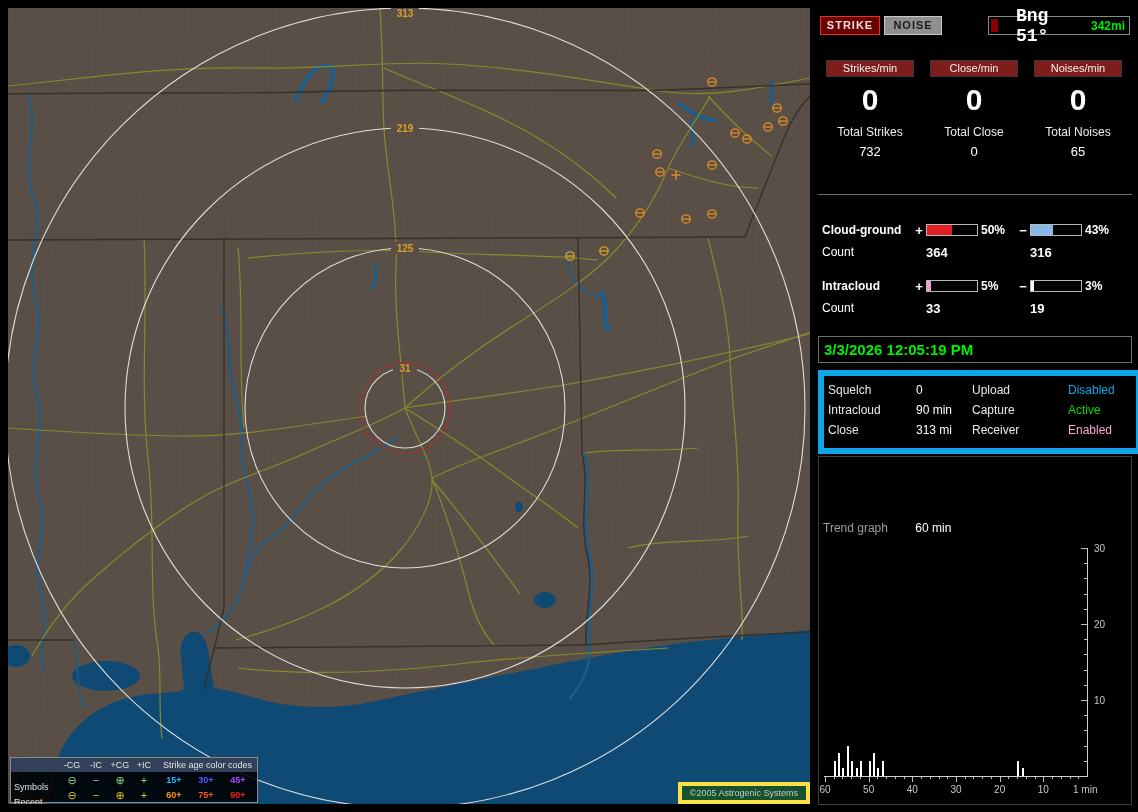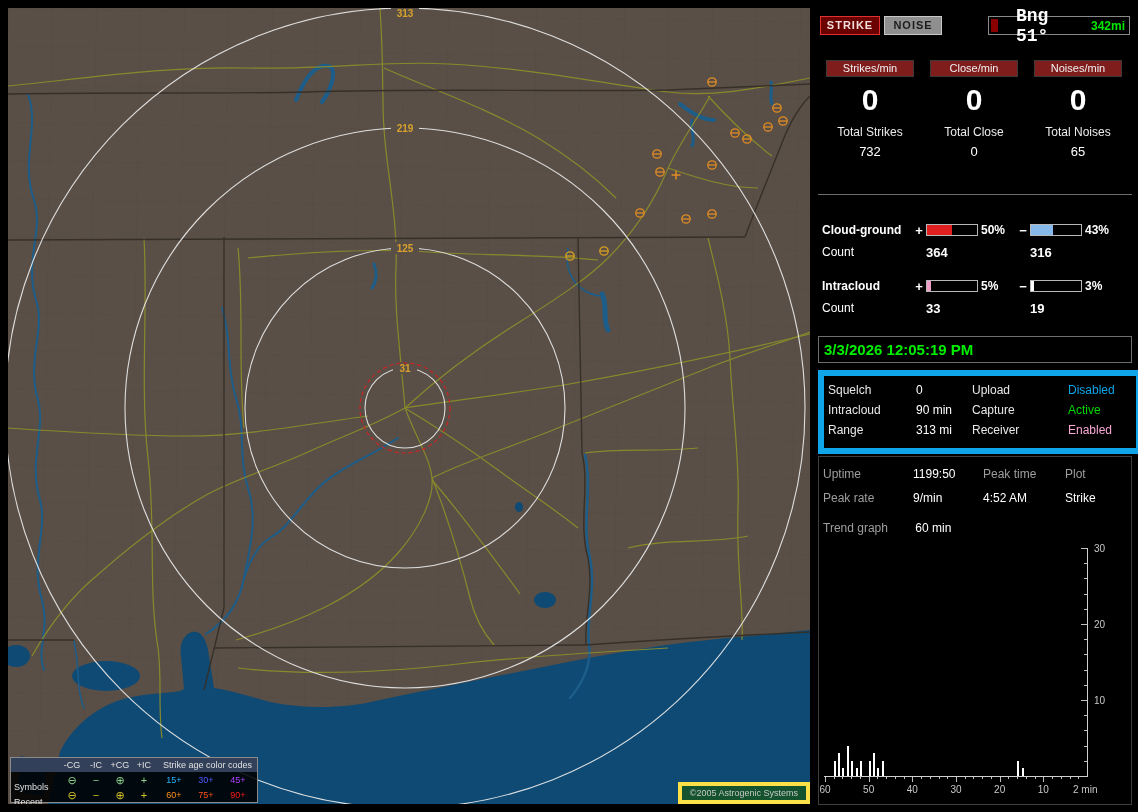--- a/index.html
+++ b/index.html
@@ -13,21 +13,21 @@
   #legend{position:absolute;left:2px;top:749px;width:246px;border:1px solid #8a8a8a;
           font-size:9px;color:#e0e0e0;background:rgba(0,0,0,0.88);}
   .lg-head{display:flex;align-items:center;height:14px;background:#32405a;}
   .lg-row{display:flex;align-items:center;height:15px;}
   .lg-name{width:46px;padding-left:3px;margin-top:44px;}
   .lg-colwrap{width:98px;display:flex;}
   .lg-col,.lg-sym{width:24px;text-align:center;display:inline-block;}
   .lg-sym{font-size:11px;line-height:14px;}
   .lg-agetitle{flex:1;text-align:center;}
   .lg-agewrap{flex:1;display:flex;}
-  .lg-age{width:32px;text-align:center;font-weight:normal;display:inline-block;}
+  .lg-age{width:32px;text-align:center;font-weight:bold;display:inline-block;}
   
   #copyright{position:absolute;right:0;bottom:0;background:#14532d;border:4px solid #fde047;
              color:#c8c8c8;font-size:9px;padding:2px 8px;}
   
   #sidebar{position:absolute;left:818px;top:8px;width:314px;height:796px;background:#000;color:#fff;}
   .btn-row{position:absolute;left:0;top:8px;width:314px;height:22px;}
   .btn{position:absolute;height:17px;line-height:17px;text-align:center;font-size:11px;
        font-weight:bold;letter-spacing:1px;cursor:default;}
   .btn.strike{left:2px;width:58px;background:#6a0000;border:1px solid #e03030;color:#f2dcdc;}
   .btn.noise{left:66px;width:56px;background:#8f8f8f;border:1px solid #c8c8c8;color:#1c1c1c;}
@@ -364,38 +364,28 @@
     <div class="settings-box">
       <div class="set-grid">
         <span class="slab">Squelch</span>
         <span class="val">0</span>
         <span class="slab">Upload</span>
         <span class="val" id="set-v2-0" style="color: #0ea5e9;">Disabled</span>
         <span class="slab">Intracloud</span>
         <span class="val">90 min</span>
         <span class="slab">Capture</span>
         <span class="val" id="set-v2-1" style="color: rgb(0, 216, 0);">Active</span>
-        <span class="slab">Range</span>
+        <span class="slab">Close</span>
         <span class="val">313 mi</span>
         <span class="slab">Receiver</span>
         <span class="val" id="set-v2-2" style="color: #f9a8d4;">Enabled</span>
       </div>
     </div>
 
     <div class="status-box">
-      <div class="st-grid">
-        <span class="lab">Uptime</span>
-        <span class="val">1199:50</span>
-        <span class="lab">Peak time</span>
-        <span class="lab">Plot</span>
-        <span class="lab">Peak rate</span>
-        <span class="val">9/min</span>
-        <span class="val">4:52 AM</span>
-        <span class="val">Strike</span>
-      </div>
       <div class="trend-row">
         <span class="lab">Trend graph</span>
         <span class="val">60 min</span>
       </div>
       <div id="graph">
         <div class="axis axis-y"></div>
         <div class="axis axis-x"></div>
       <div class="tick" style="left: 265px; top: 221.8px; width: 3px; height: 1px;"></div>
           <div class="tick" style="left: 265px; top: 206.6px; width: 3px; height: 1px;"></div>
           <div class="tick" style="left: 265px; top: 191.4px; width: 3px; height: 1px;"></div>
@@ -443,21 +433,21 @@
           <div class="tick" style="left: 32.2px; top: 238px; width: 1px; height: 2px;"></div>
           <div class="tick" style="left: 23.4667px; top: 238px; width: 1px; height: 2px;"></div>
           <div class="tick" style="left: 14.7333px; top: 238px; width: 1px; height: 2px;"></div>
           <div class="tick" style="left: 6px; top: 238px; width: 1px; height: 5px;"></div>
           <div class="tlab" style="left: -4px; top: 245px; width: 20px; text-align: center;">60</div>
           <div class="tlab" style="left: 39.6667px; top: 245px; width: 20px; text-align: center;">50</div>
           <div class="tlab" style="left: 83.3333px; top: 245px; width: 20px; text-align: center;">40</div>
           <div class="tlab" style="left: 127px; top: 245px; width: 20px; text-align: center;">30</div>
           <div class="tlab" style="left: 170.667px; top: 245px; width: 20px; text-align: center;">20</div>
           <div class="tlab" style="left: 214.333px; top: 245px; width: 20px; text-align: center;">10</div>
-          <div class="tlab" style="left: 254px; top: 245px; width: 36px;">2 min</div>
+          <div class="tlab" style="left: 254px; top: 245px; width: 36px;">1 min</div>
           <div class="bar" style="left: 14.7333px; top: 221.8px; width: 2px; height: 15.2px; background: rgb(255, 255, 255);"></div>
           <div class="bar" style="left: 19.1px; top: 214.2px; width: 2px; height: 22.8px; background: rgb(255, 255, 255);"></div>
           <div class="bar" style="left: 23.4667px; top: 229.4px; width: 2px; height: 7.6px; background: rgb(255, 255, 255);"></div>
           <div class="bar" style="left: 27.8333px; top: 206.6px; width: 2px; height: 30.4px; background: rgb(255, 255, 255);"></div>
           <div class="bar" style="left: 32.2px; top: 221.8px; width: 2px; height: 15.2px; background: rgb(255, 255, 255);"></div>
           <div class="bar" style="left: 36.5667px; top: 229.4px; width: 2px; height: 7.6px; background: rgb(255, 255, 255);"></div>
           <div class="bar" style="left: 40.9333px; top: 221.8px; width: 2px; height: 15.2px; background: rgb(255, 255, 255);"></div>
           <div class="bar" style="left: 49.6667px; top: 221.8px; width: 2px; height: 15.2px; background: rgb(255, 255, 255);"></div>
           <div class="bar" style="left: 54.0333px; top: 214.2px; width: 2px; height: 22.8px; background: rgb(255, 255, 255);"></div>
           <div class="bar" style="left: 58.4px; top: 229.4px; width: 2px; height: 7.6px; background: rgb(255, 255, 255);"></div>

